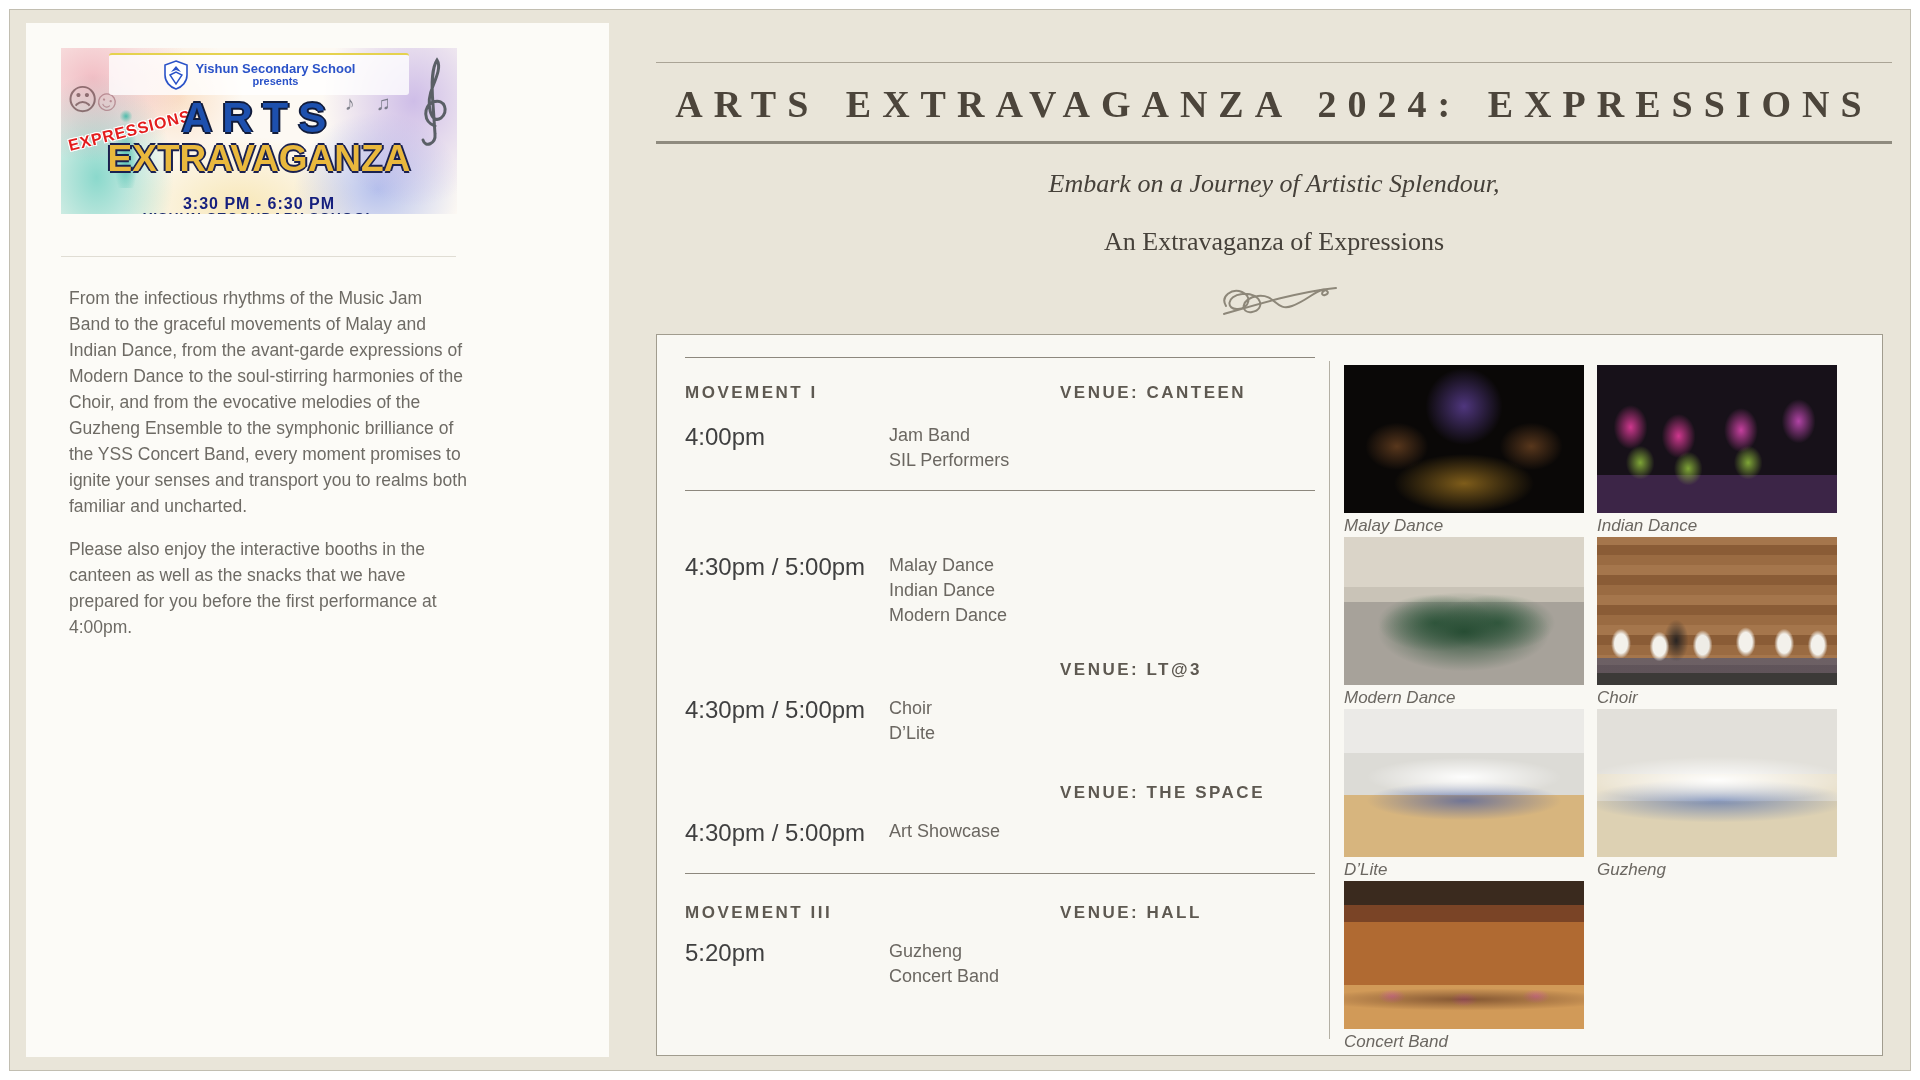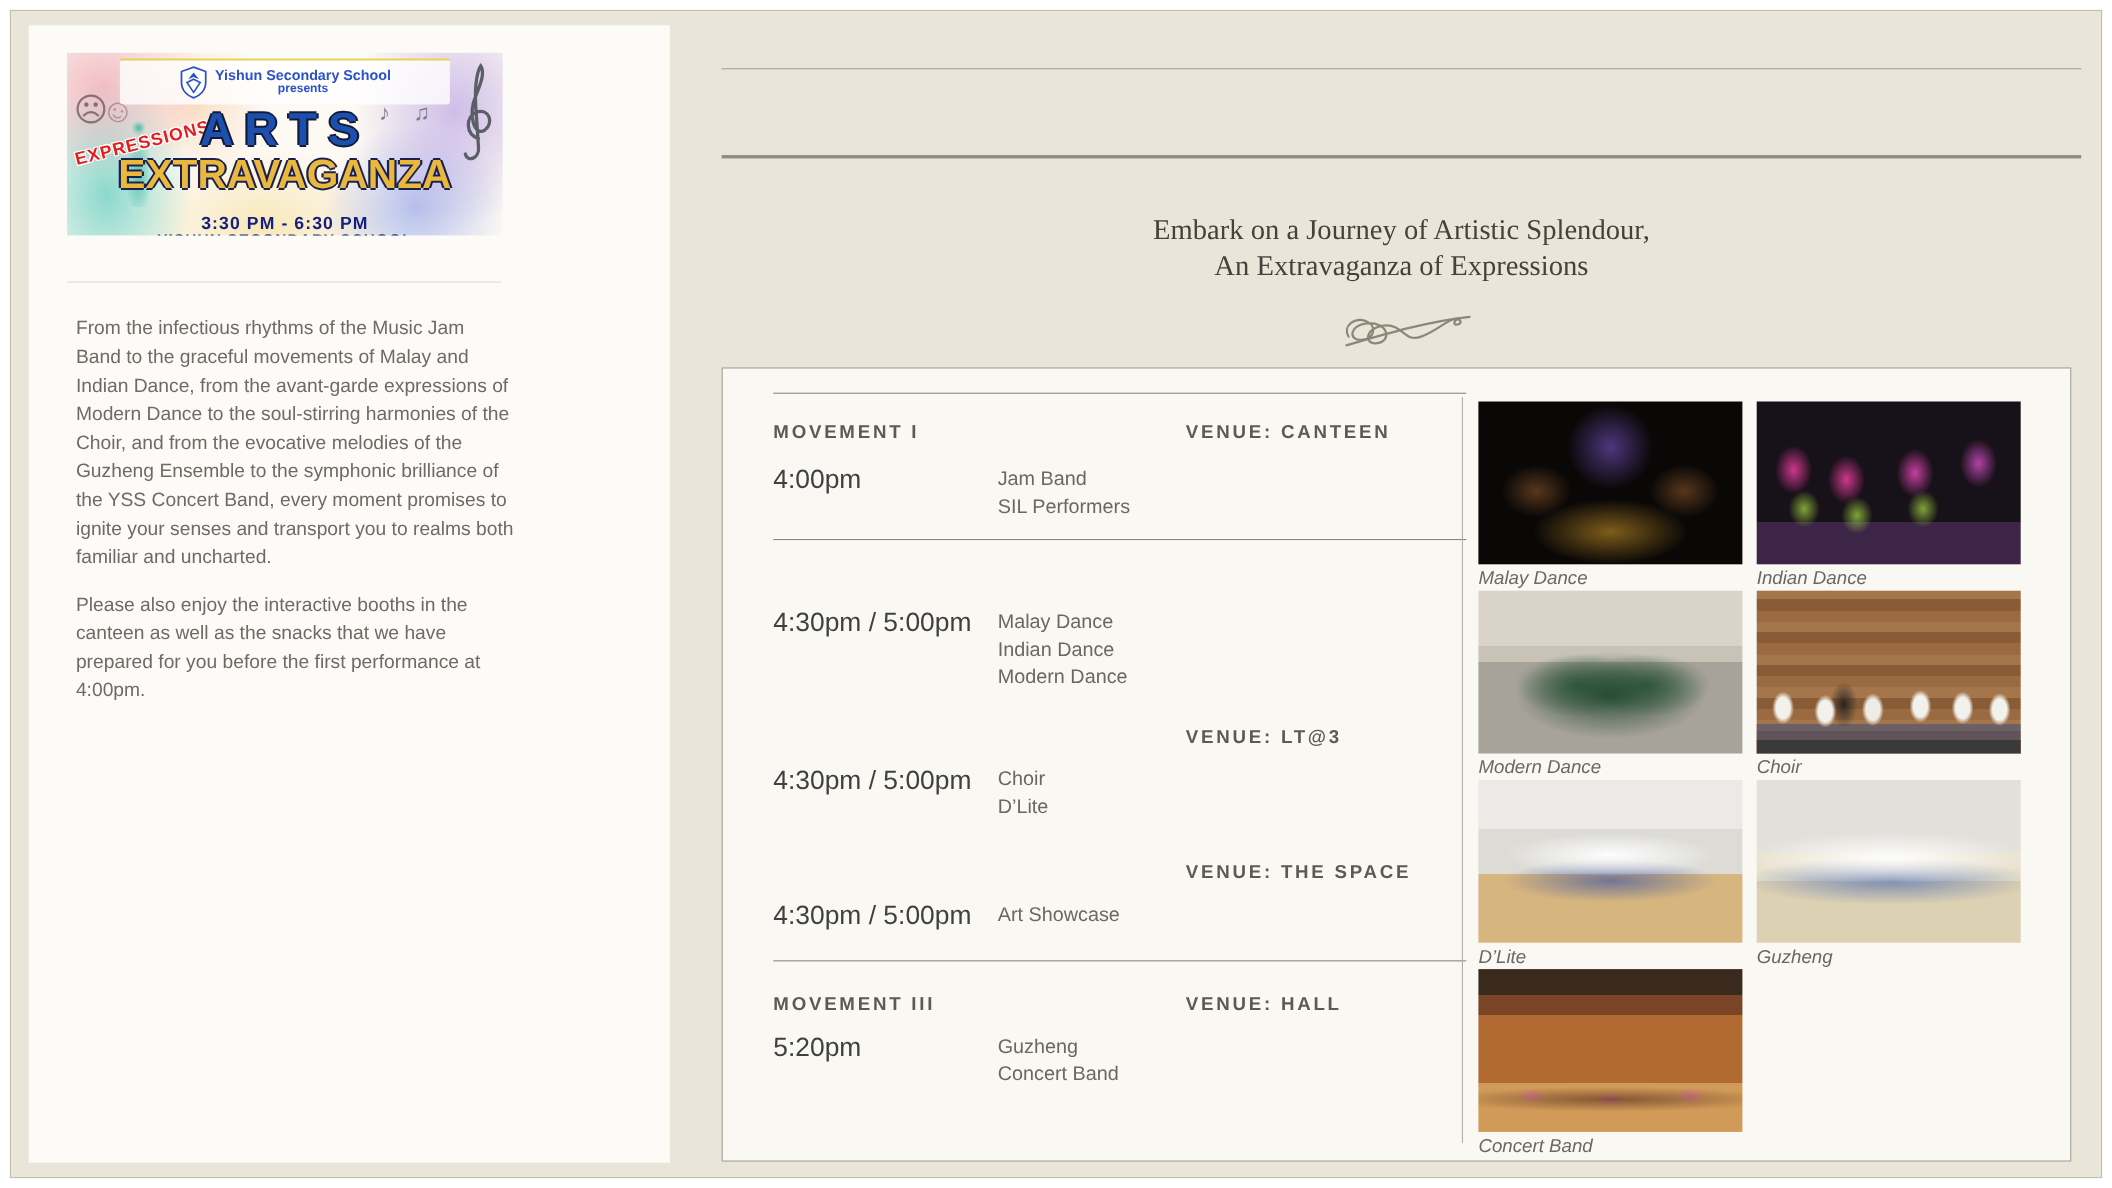--- a/index.html
+++ b/index.html
@@ -52,27 +52,27 @@
   .card-divider { position:absolute; left:35px; top:233px; width:395px; border-top:1px solid #e0ddd4; }
   .intro { position:absolute; left:43px; top:262px; width:398px; color:#6e6b65; font-size:17.5px; line-height:26px; }
   .intro p { margin-bottom:17px; }
   .rule-thin { position:absolute; left:646px; width:1236px; top:52px; border-top:1px solid #aaa496; }
   .big-title { position:absolute; left:646px; width:1236px; top:72px; text-align:center;
     font-family:"Liberation Serif", serif; font-size:38px; color:#4c453b;
     letter-spacing:11px; word-spacing:6px; white-space:nowrap; }
   .rule-thick { position:absolute; left:646px; width:1236px; top:131px; border-top:3px solid #8f8b7f; }
   .subtitle { position:absolute; left:646px; width:1236px; text-align:center;
     font-family:"Liberation Serif", serif; font-size:26px; color:#46413a; }
-  .sub1 { top:184px; } .sub2 { top:217px; }
+  .sub1 { top:159px;font-style:italic; } .sub2 { top:217px; }
   .flourish { position:absolute; left:1208px; top:272px; }
 
   
   .program-box { position:absolute; left:646px; top:324px; width:1227px; height:722px;
     background:#f9f8f3; border:1px solid #a19c8e; }
-  .schedule { position:absolute; left:18px; top:0; width:672px; height:100%;padding-left:15px; }
+  .schedule { position:absolute; left:0; top:0; width:672px; height:100%;padding-left:15px; }
   .sch-hr { position:absolute; left:28px; width:630px; border-top:1px solid #8d887d; }
   .mv-head { position:absolute; left:28px; right:14px; font-size:17px; font-weight:bold;
     letter-spacing:2.5px; color:#5e5951; }
   .mv-head .venue, .venue-solo { position:absolute; left:375px; top:0; font-size:17px; font-weight:bold;
     letter-spacing:2.5px; color:#5e5951; white-space:nowrap; }
   .venue-solo { left:403px; }
   .sch-time { position:absolute; left:28px; font-size:24px; color:#404040; }
   .sch-acts { position:absolute; left:232px; font-size:18px; color:#6b6761; line-height:25px; }
   .vdivider { position:absolute; left:672px; top:26px; bottom:16px; border-left:1px solid #b4b0a4; }
 
@@ -168,20 +168,21 @@
 
     <div class="card-divider"></div>
 
     <div class="intro">
       <p>From the infectious rhythms of the Music Jam Band to the graceful movements of Malay and Indian Dance, from the avant-garde expressions of Modern Dance to the soul-stirring harmonies of the Choir, and from the evocative melodies of the Guzheng Ensemble to the symphonic brilliance of the YSS Concert Band, every moment promises to ignite your senses and transport you to realms both familiar and uncharted.</p>
       <p>Please also enjoy the interactive booths in the canteen as well as the snacks that we have prepared for you before the first performance at 4:00pm.</p>
     </div>
   </aside>
 
   <div class="rule-thin"></div>
+  <h1 class="big-title">ARTS EXTRAVAGANZA 2024: EXPRESSIONS</h1>
   <div class="rule-thick"></div>
   <div class="subtitle sub1">Embark on a Journey of Artistic Splendour,</div>
   <div class="subtitle sub2">An Extravaganza of Expressions</div>
   <svg class="flourish" width="124" height="44" viewBox="0 0 124 44">
     <g fill="none" stroke="#8d8779" stroke-width="2" stroke-linecap="round">
       <path d="M8 24 C2 14 14 6 24 10 C34 14 32 26 20 27 C8 28 8 14 24 12 C44 10 48 28 34 30 C22 32 22 16 40 14 C58 12 58 30 74 24 C88 19 96 10 104 8 C110 7 112 12 107 13 C103 14 103 9 108 8"></path>
       <path d="M6 32 C40 22 80 10 118 6"></path>
     </g>
   </svg>
 

